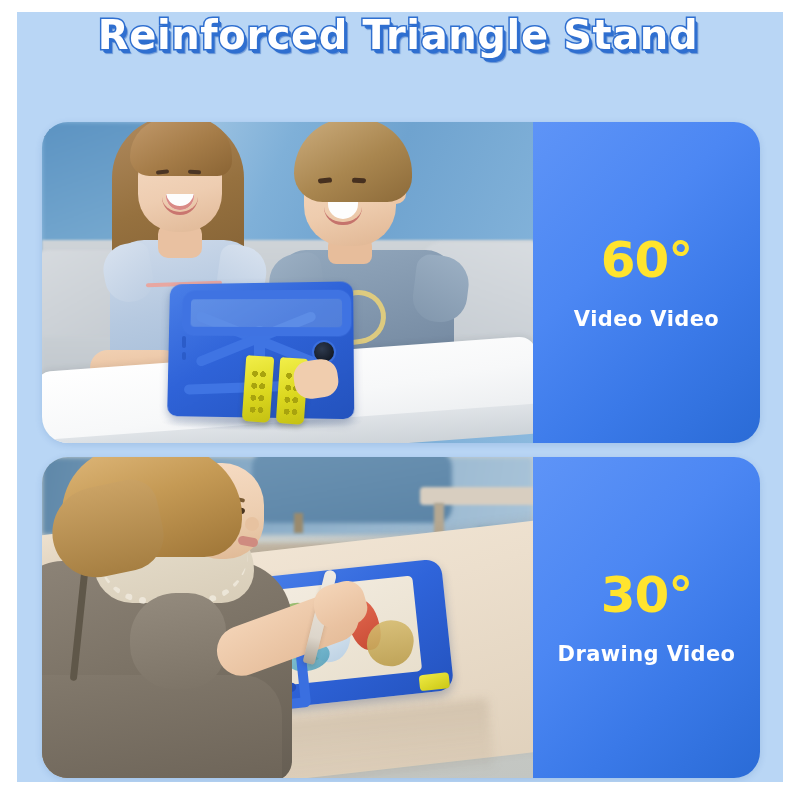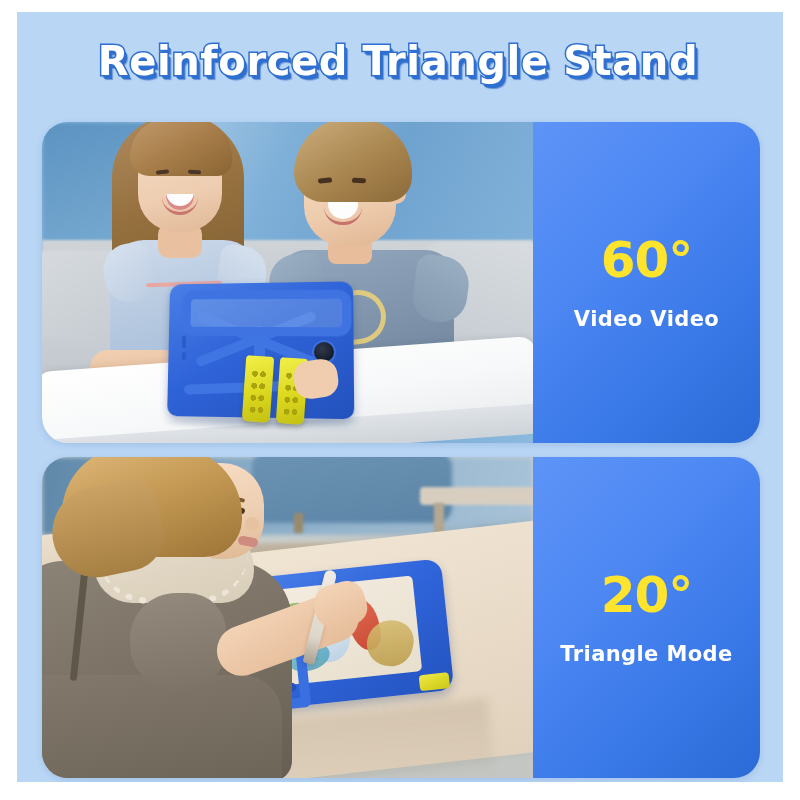--- a/index.html
+++ b/index.html
@@ -26,21 +26,20 @@
   }
 
   
   #title-bar {
     position: absolute;
     left: 0;
     top: 0;
     width: 762px;
     height: 98px;
     display: flex;
-    align-items: center;
     justify-content: center;
   }
   #poster-title {
     font-family: "DejaVu Sans", sans-serif;
     font-weight: 700;
     font-size: 40px;
     letter-spacing: 0.6px;
     color: #ffffff;
     white-space: nowrap;
     -webkit-text-stroke: 3px #2f6fd0;
@@ -607,18 +606,18 @@
       <div class="c-eye"></div>
       <div class="c-nose"></div>
       <div class="c-lip"></div>
       <div class="c-hair"></div>
       <div class="c-hair2"></div>
       <div class="stylus"></div>
       <div class="c-hand"></div>
     </div>
 
     <div class="info-panel">
-      <div class="angle-value">20°</div>
-      <div class="mode-label">Triangle Mode</div>
+      <div class="angle-value">30°</div>
+      <div class="mode-label">Drawing Video</div>
     </div>
   </div>
 
 </div>
 
 </body></html>

